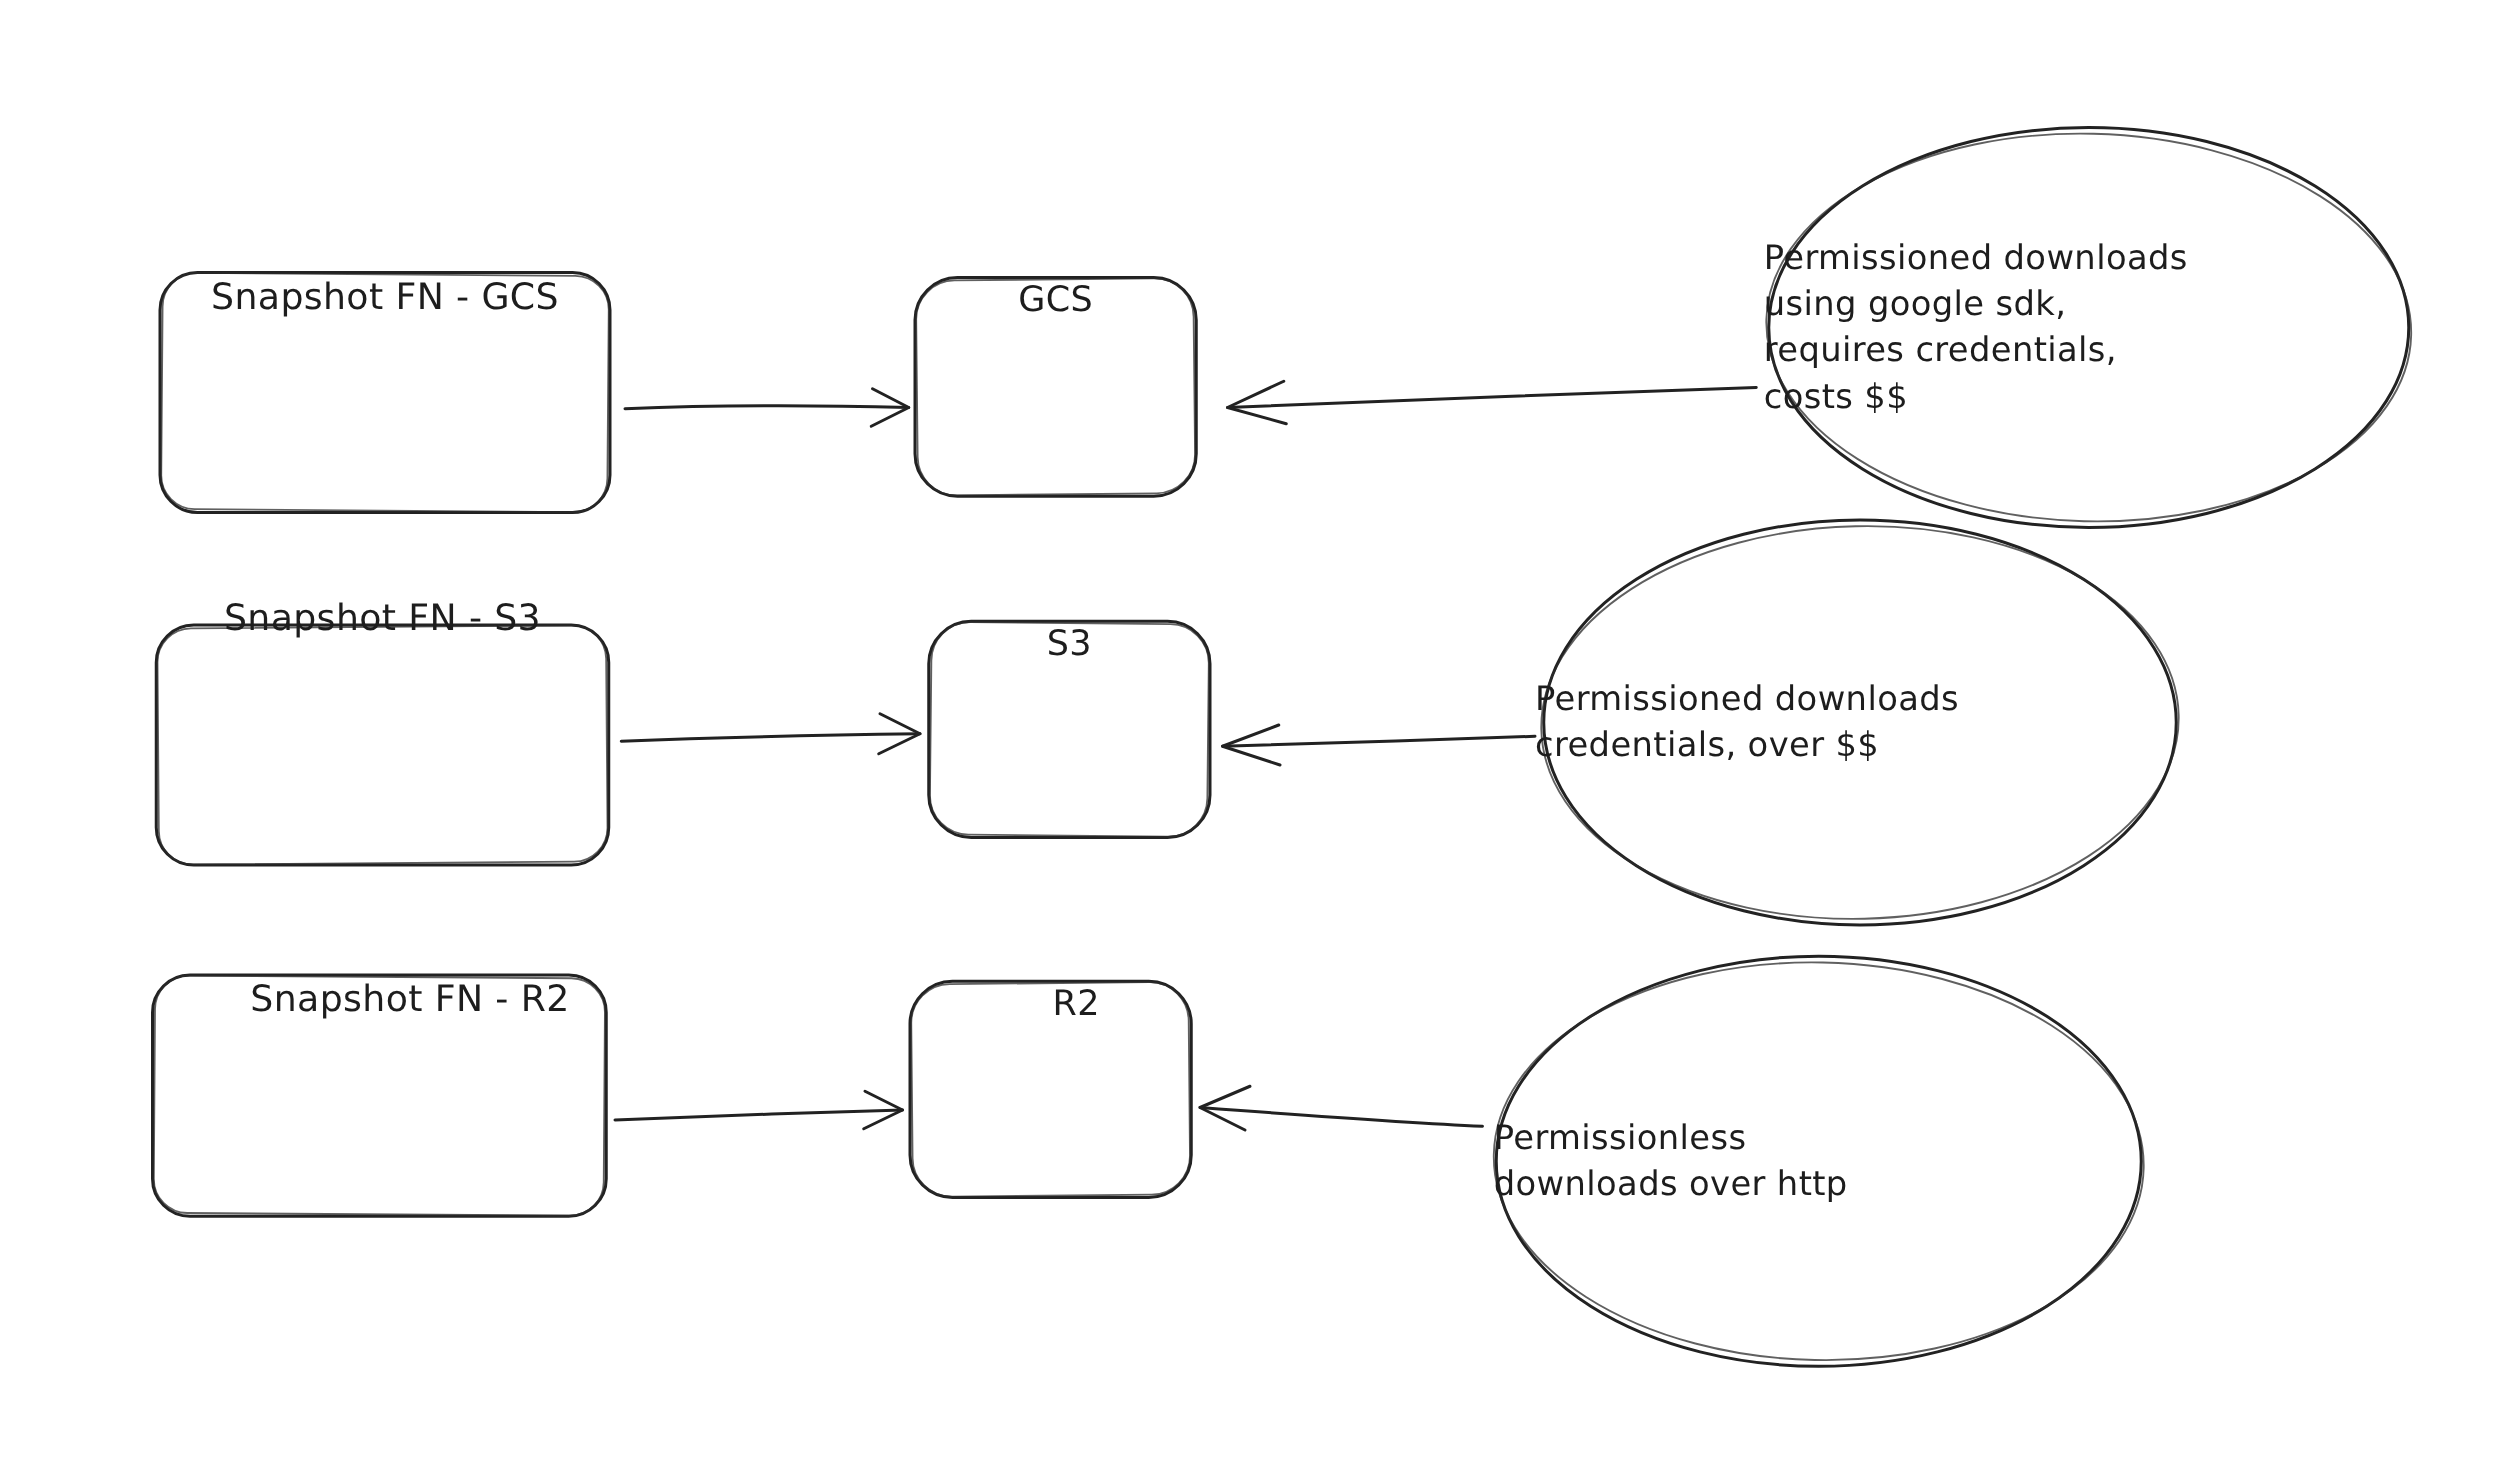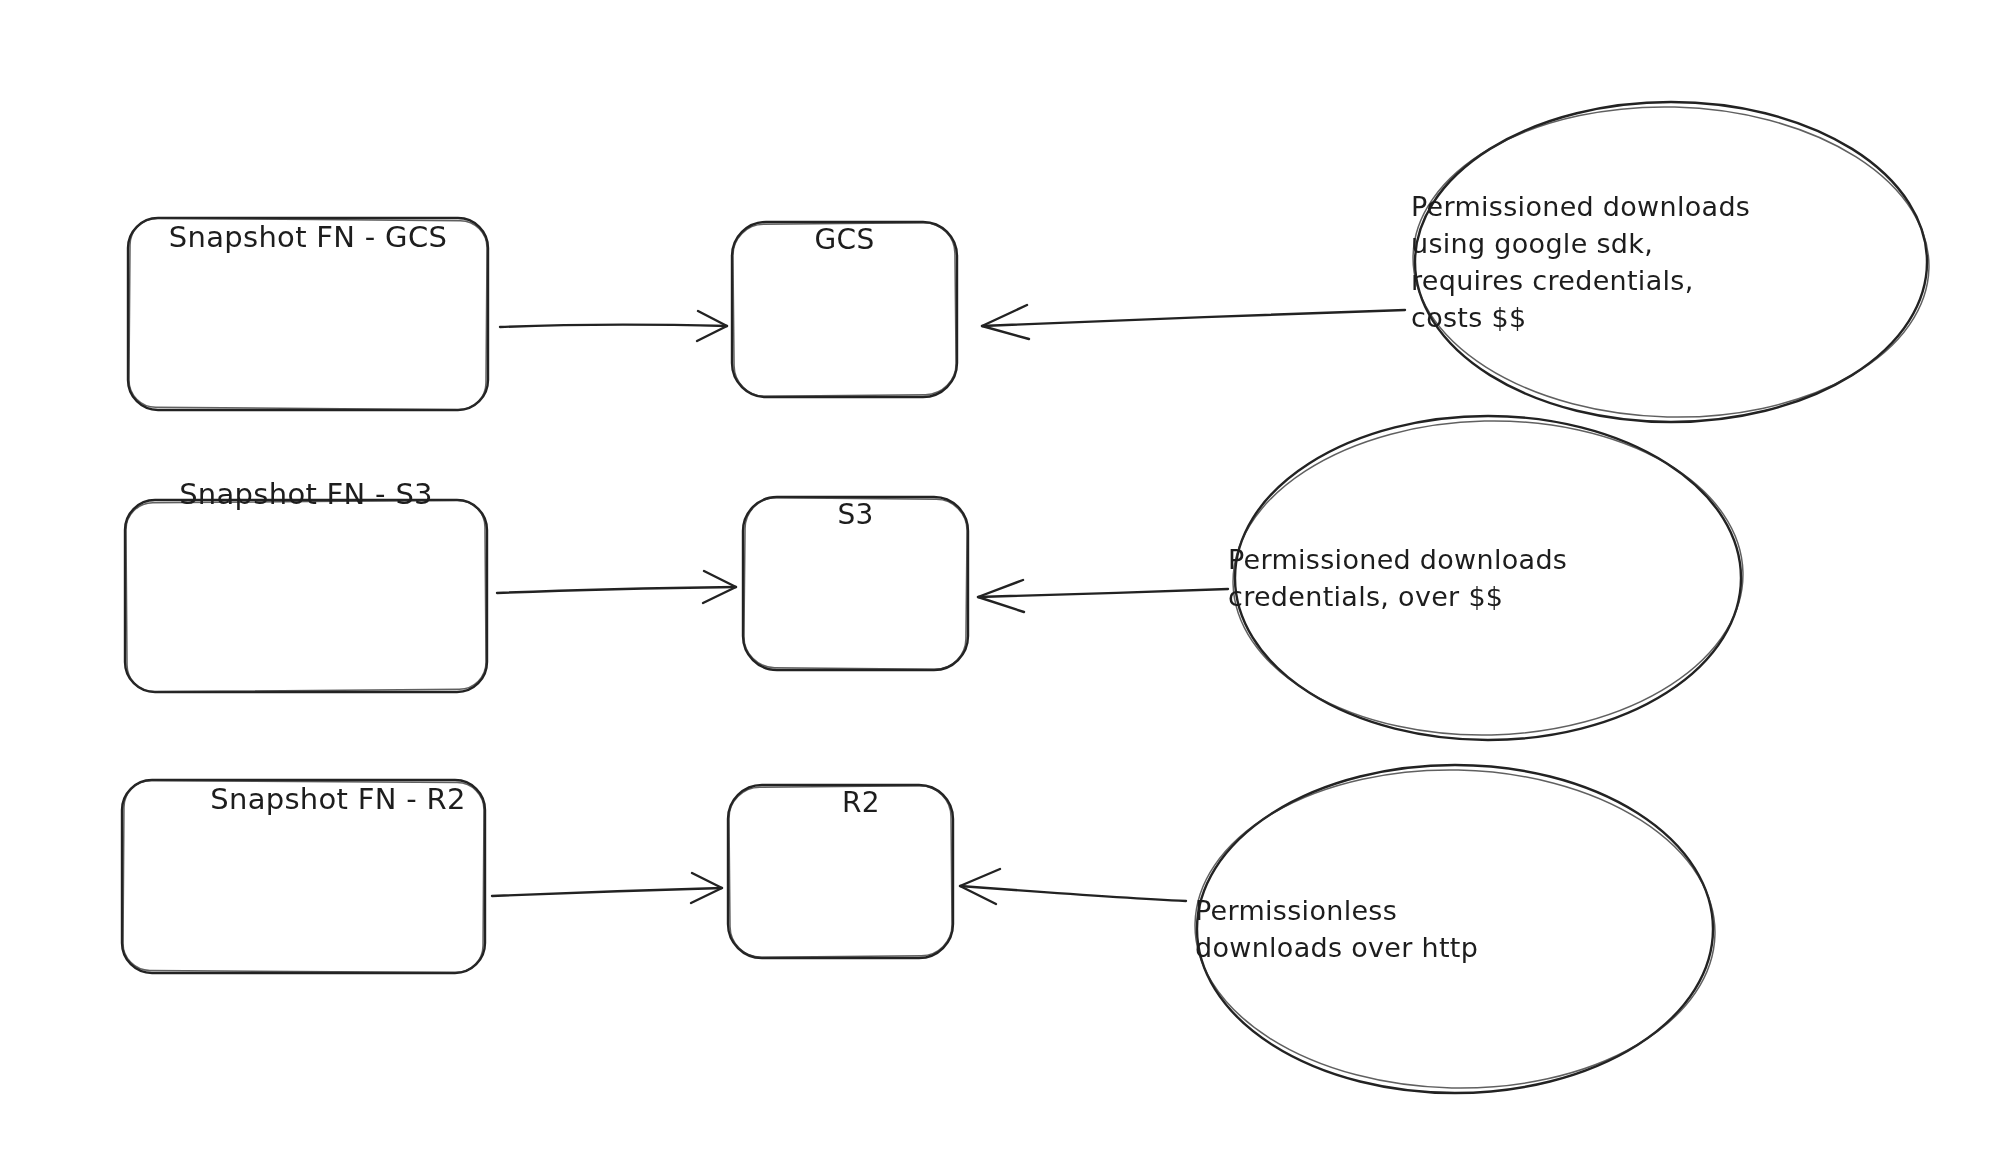--- a/index.html
+++ b/index.html
@@ -163,21 +163,21 @@
 
   <div class="label big" style="left:125px; top:475px; width:362px; height:192px;">Snapshot FN - S3</div>
 
   <div class="label small" style="left:743px; top:497px; width:225px; height:173px;border-radius:15px;">S3</div>
 
   <div class="label note" style="left:1228px; top:428px; width:520px; height:300px;">
     <span>Permissioned downloads</span>
     <span>credentials, over $$</span>
   </div>
 
-  <div class="label big" style="left:132px; top:780px; width:412px; height:193px;">Snapshot FN - R2</div>
+  <div class="label big" style="left:122px; top:780px; width:412px; height:193px;">Snapshot FN - R2</div>
 
   <div class="label small" style="left:728px; top:785px; width:266px; height:173px;">R2</div>
 
   <div class="label note" style="left:1195px; top:779px; width:520px; height:300px;">
     <span>Permissionless</span>
     <span>downloads over http</span>
   </div>
 
 </div>
 

